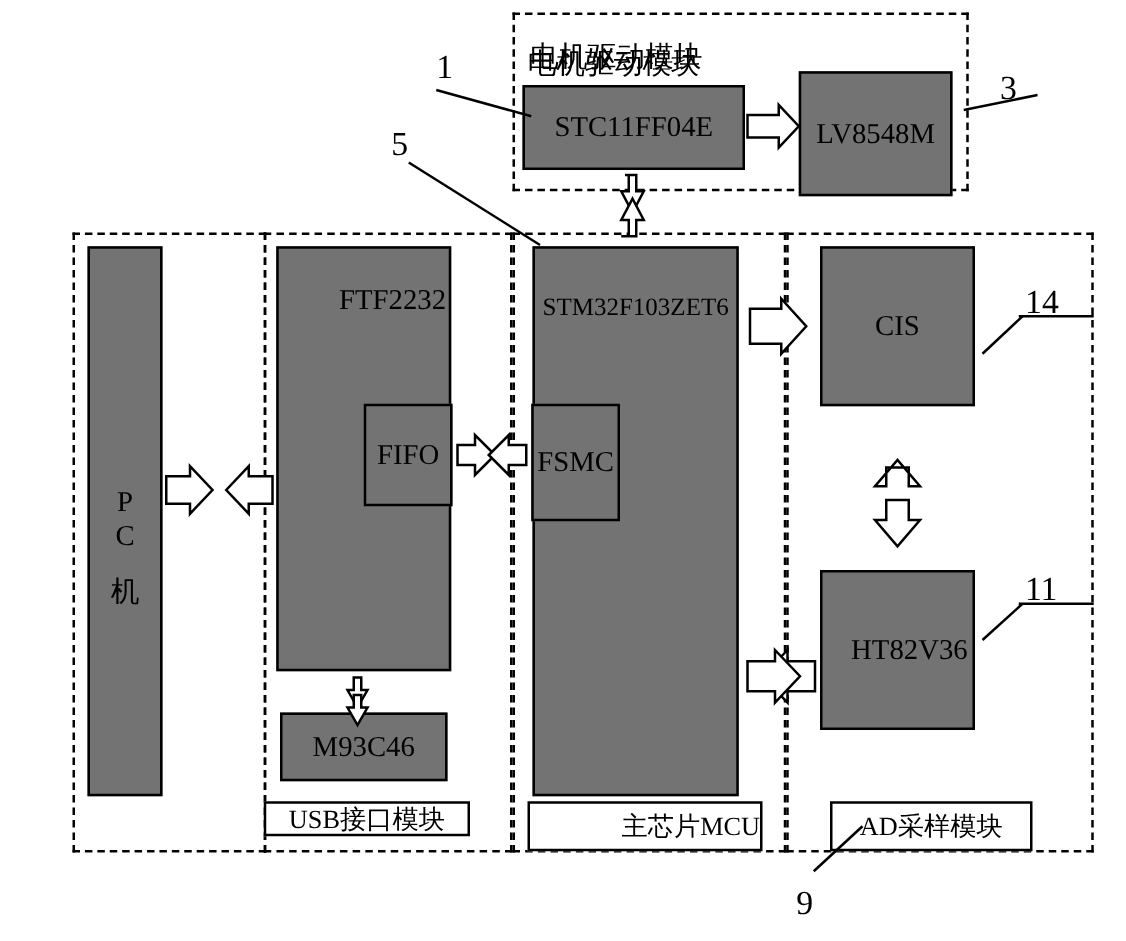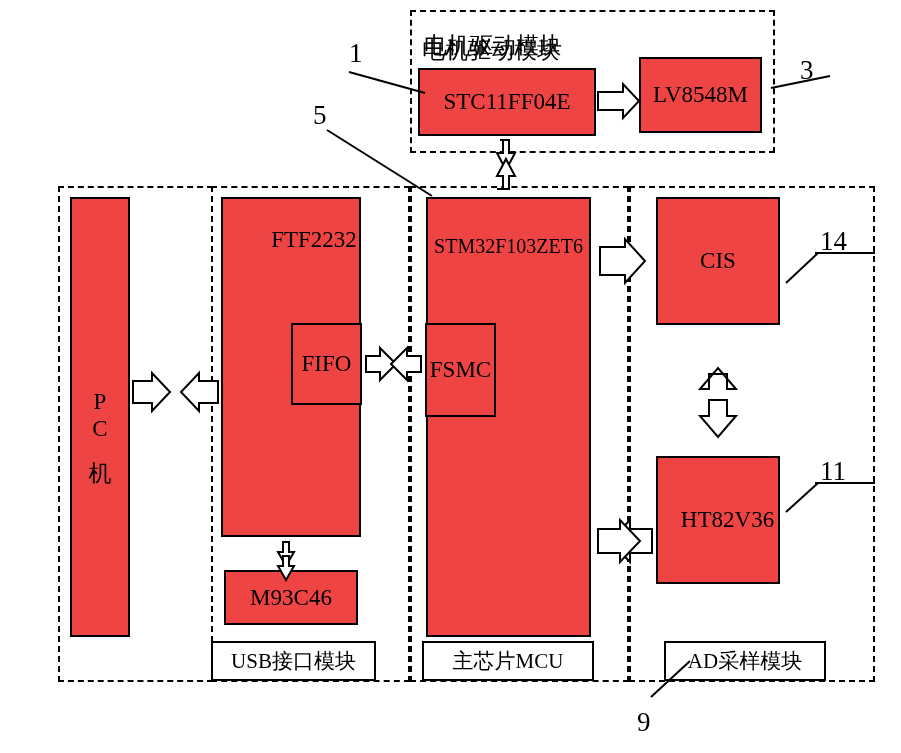--- a/index.html
+++ b/index.html
@@ -14,21 +14,21 @@
     position: relative;
     width: 901px;
     height: 753px;
     background: #ffffff;
     overflow: hidden;
   }
   .box {
     position: absolute;
     box-sizing: border-box;
     border: 2px solid #000;
-    background: #ef4444;
+    background: #737373;
     display: flex;
     align-items: center;
     justify-content: center;
     text-align: center;
   }
   .dashed {
     position: absolute;
     box-sizing: border-box;
     border: 2px dashed #000;
     background: transparent;
@@ -79,37 +79,37 @@
   <div class="dashed" style="left:211px; top:186px; width:199px; height:496px;"></div>
 
   <div class="dashed" style="left:410px; top:186px; width:219px; height:496px;"></div>
 
   <div class="dashed" style="left:629px; top:186px; width:246px; height:496px;"></div>
 
   <div class="tag" style="left:422px; top:35px; width:0; height:0; border:none; font-size:23px;">
     <span style="position:absolute; left:0; top:0; white-space:nowrap;">电机驱动模块</span>
   </div>
 
-  <div class="tag" style="left:211px; top:641px; width:165px; height:40px;">
+  <div class="tag" style="left:211px; top:641px; width:165px; height:28px;">
     <span>USB接口模块</span>
   </div>
 
-  <div class="tag" style="left:422px; top:641px; width:172px; height:40px;">
+  <div class="tag" style="left:422px; top:641px; width:188px; height:40px;justify-content:flex-end;">
     <span>主芯片MCU</span>
   </div>
 
   <div class="tag" style="left:664px; top:641px; width:162px; height:40px;">
     <span>AD采样模块</span>
   </div>
 
   <div class="box txt-lg" style="left:418px; top:68px; width:178px; height:68px;">
     <span>STC11FF04E</span>
   </div>
 
-  <div class="box txt-lg" style="left:639px; top:57px; width:123px; height:76px;">
+  <div class="box txt-lg" style="left:639px; top:57px; width:123px; height:100px;">
     <span>LV8548M</span>
   </div>
 
   <div class="box txt-lg" style="left:70px; top:197px; width:60px; height:440px;">
     <span style="writing-mode:vertical-rl; text-orientation:upright; letter-spacing:2px;">PC机</span>
   </div>
 
   <div class="box" style="left:221px; top:197px; width:140px; height:340px; align-items:flex-start; padding-top:28px;padding-left:46px;">
     <span class="txt-lg">FTF2232</span>
   </div>

